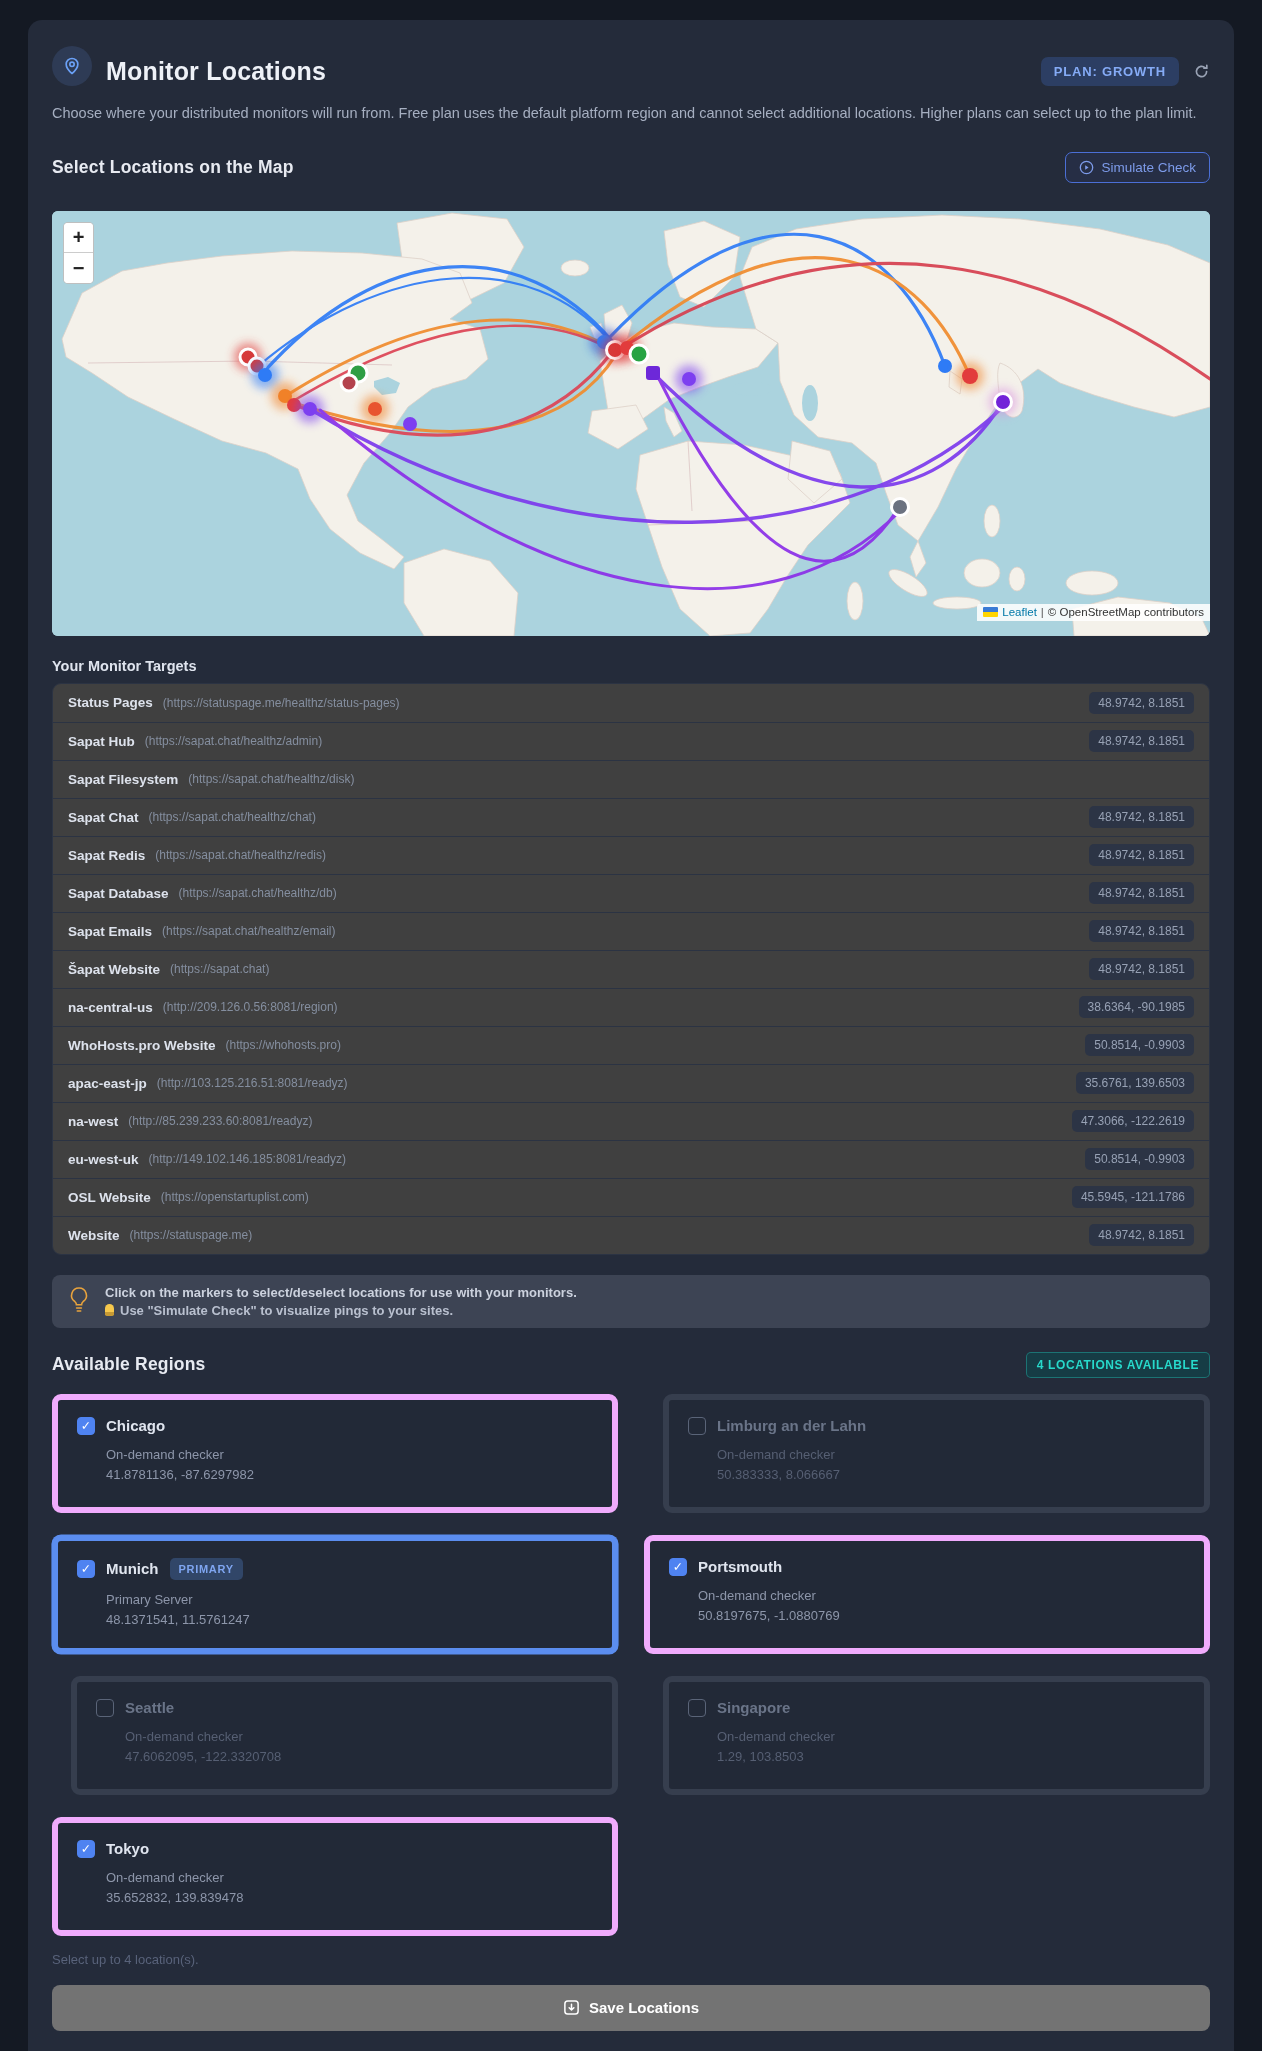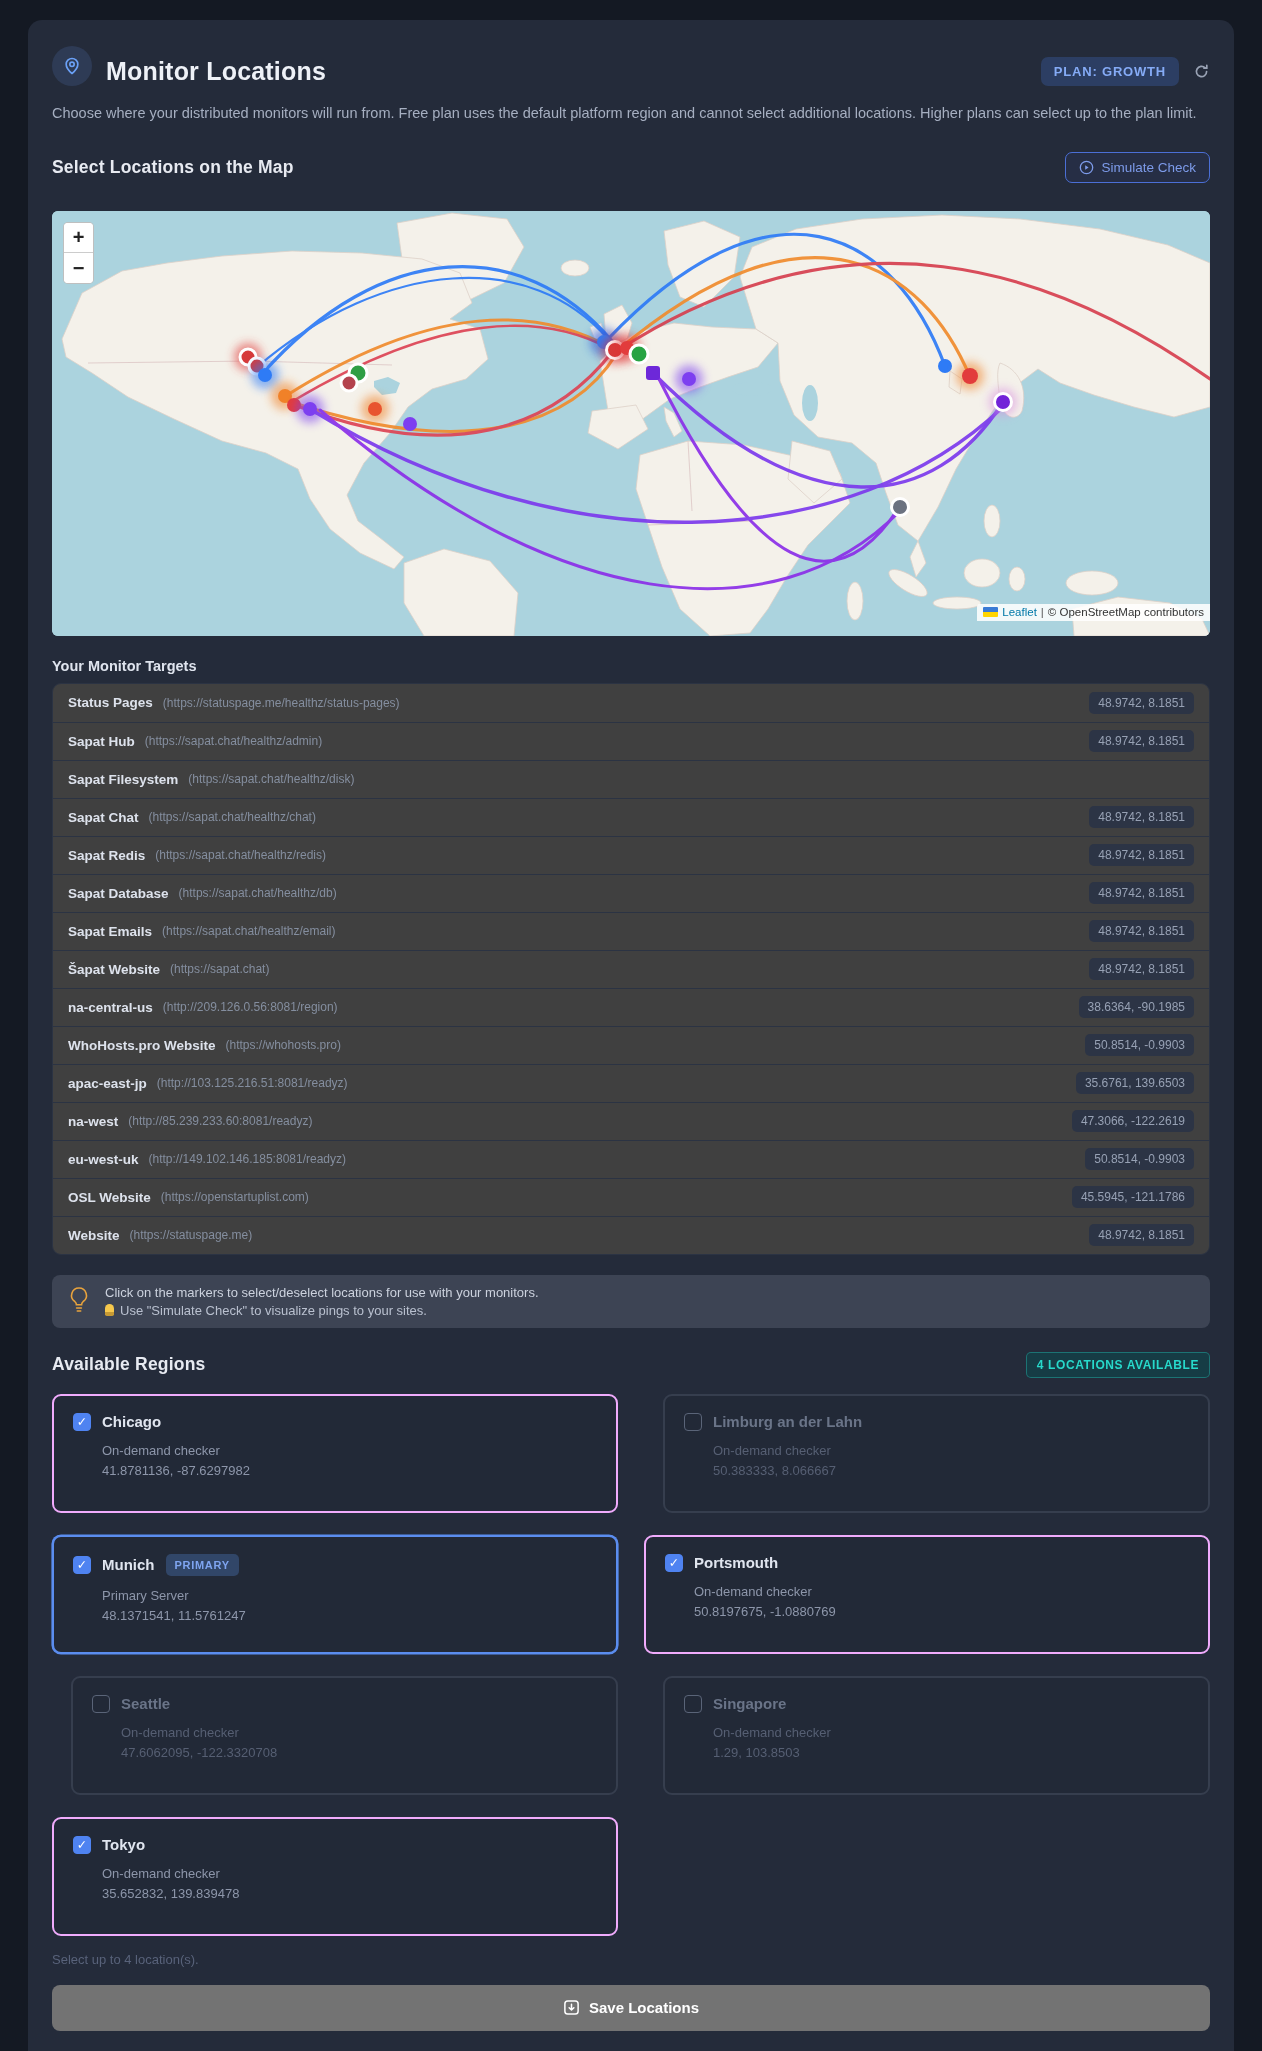--- a/index.html
+++ b/index.html
@@ -37,30 +37,30 @@
   .targets-title { color:#dfe4ee; font-size:14.5px; font-weight:bold; margin-bottom:9px; }
   .targets-list { border:1px solid #2b3343; border-radius:9px; background:#404040; overflow:hidden; margin-bottom:20px; }
   .t-row { display:flex; align-items:center; height:38px; padding:0 15px; border-top:1px solid #2b3343; }
   .t-row:first-child { border-top:none; }
   .t-name { color:#dde2ec; font-size:13.5px; font-weight:bold; }
   .t-url { color:#848e9f; font-size:12px; margin-left:10px; }
   .t-coords { margin-left:auto; background:#2c3445; color:#97a1b4; font-size:12px; padding:4px 9px; border-radius:5px; white-space:nowrap; }
 
   
   .tip { display:flex; align-items:center; gap:15px; background:#3d4454; border-radius:8px; padding:10px 16px; margin-bottom:24px; }
-  .tip-lines { display:flex; flex-direction:column; gap:3px; }
+  .tip-lines { display:flex; flex-direction:column; gap:3px;font-weight:bold; }
   .tip-l1 { color:#ccd2de; font-size:13px; }
   .tip-l2 { color:#b9c0cf; font-size:13px; display:flex; align-items:center; gap:6px; }
   .bulb-mini { display:inline-block; width:9px; height:12px; background:linear-gradient(#f6c84c 70%, #c79a34 70%); border-radius:5px 5px 2px 2px; }
 
   
   .regions-row { display:flex; align-items:center; justify-content:space-between; margin-bottom:16px; }
   .avail-badge { background:#163c45; color:#27d9cb; border:1px solid rgba(39,217,203,.35); font-size:12px; font-weight:bold; letter-spacing:.6px; padding:5px 10px; border-radius:5px; }
   .cards { display:grid; grid-template-columns:1fr 1fr; gap:22px 26px; margin-bottom:16px; }
-  .card { border:2px solid #f0abfc; border-radius:9px; background:#222937; padding:17px 19px; min-height:119px; cursor:pointer; }
+  .card { border:6px solid #f0abfc; border-radius:9px; background:#222937; padding:17px 19px; min-height:119px; cursor:pointer; }
   .card.primary { border-color:#5b8def; box-shadow:0 0 0 .6px #5b8def; }
   .card.disabled { border-color:#363e4e;margin-left:19px; }
   .card-top { display:flex; align-items:center; gap:11px; margin-bottom:10px; }
   .checkbox { width:18px; height:18px; border-radius:4px; border:1.5px solid #5a6478; flex:0 0 auto; }
   .card.checked .checkbox { background:#4f83f1; border-color:#4f83f1; }
   .card.checked .checkbox::after { content:"✓"; display:block; color:#fff; font-size:12.5px; font-weight:bold; text-align:center; line-height:16px; }
   .card-name { color:#e0e5ef; font-size:15px; font-weight:bold; }
   .card.disabled .card-name { color:#6a7488; }
   .primary-badge { background:#314668; color:#7fa5f0; font-size:11px; font-weight:bold; letter-spacing:.7px; padding:5px 9px; border-radius:5px; }
   .card-sub, .card-coords { color:#8d96aa; font-size:13px; margin-left:29px; line-height:1.55; }

